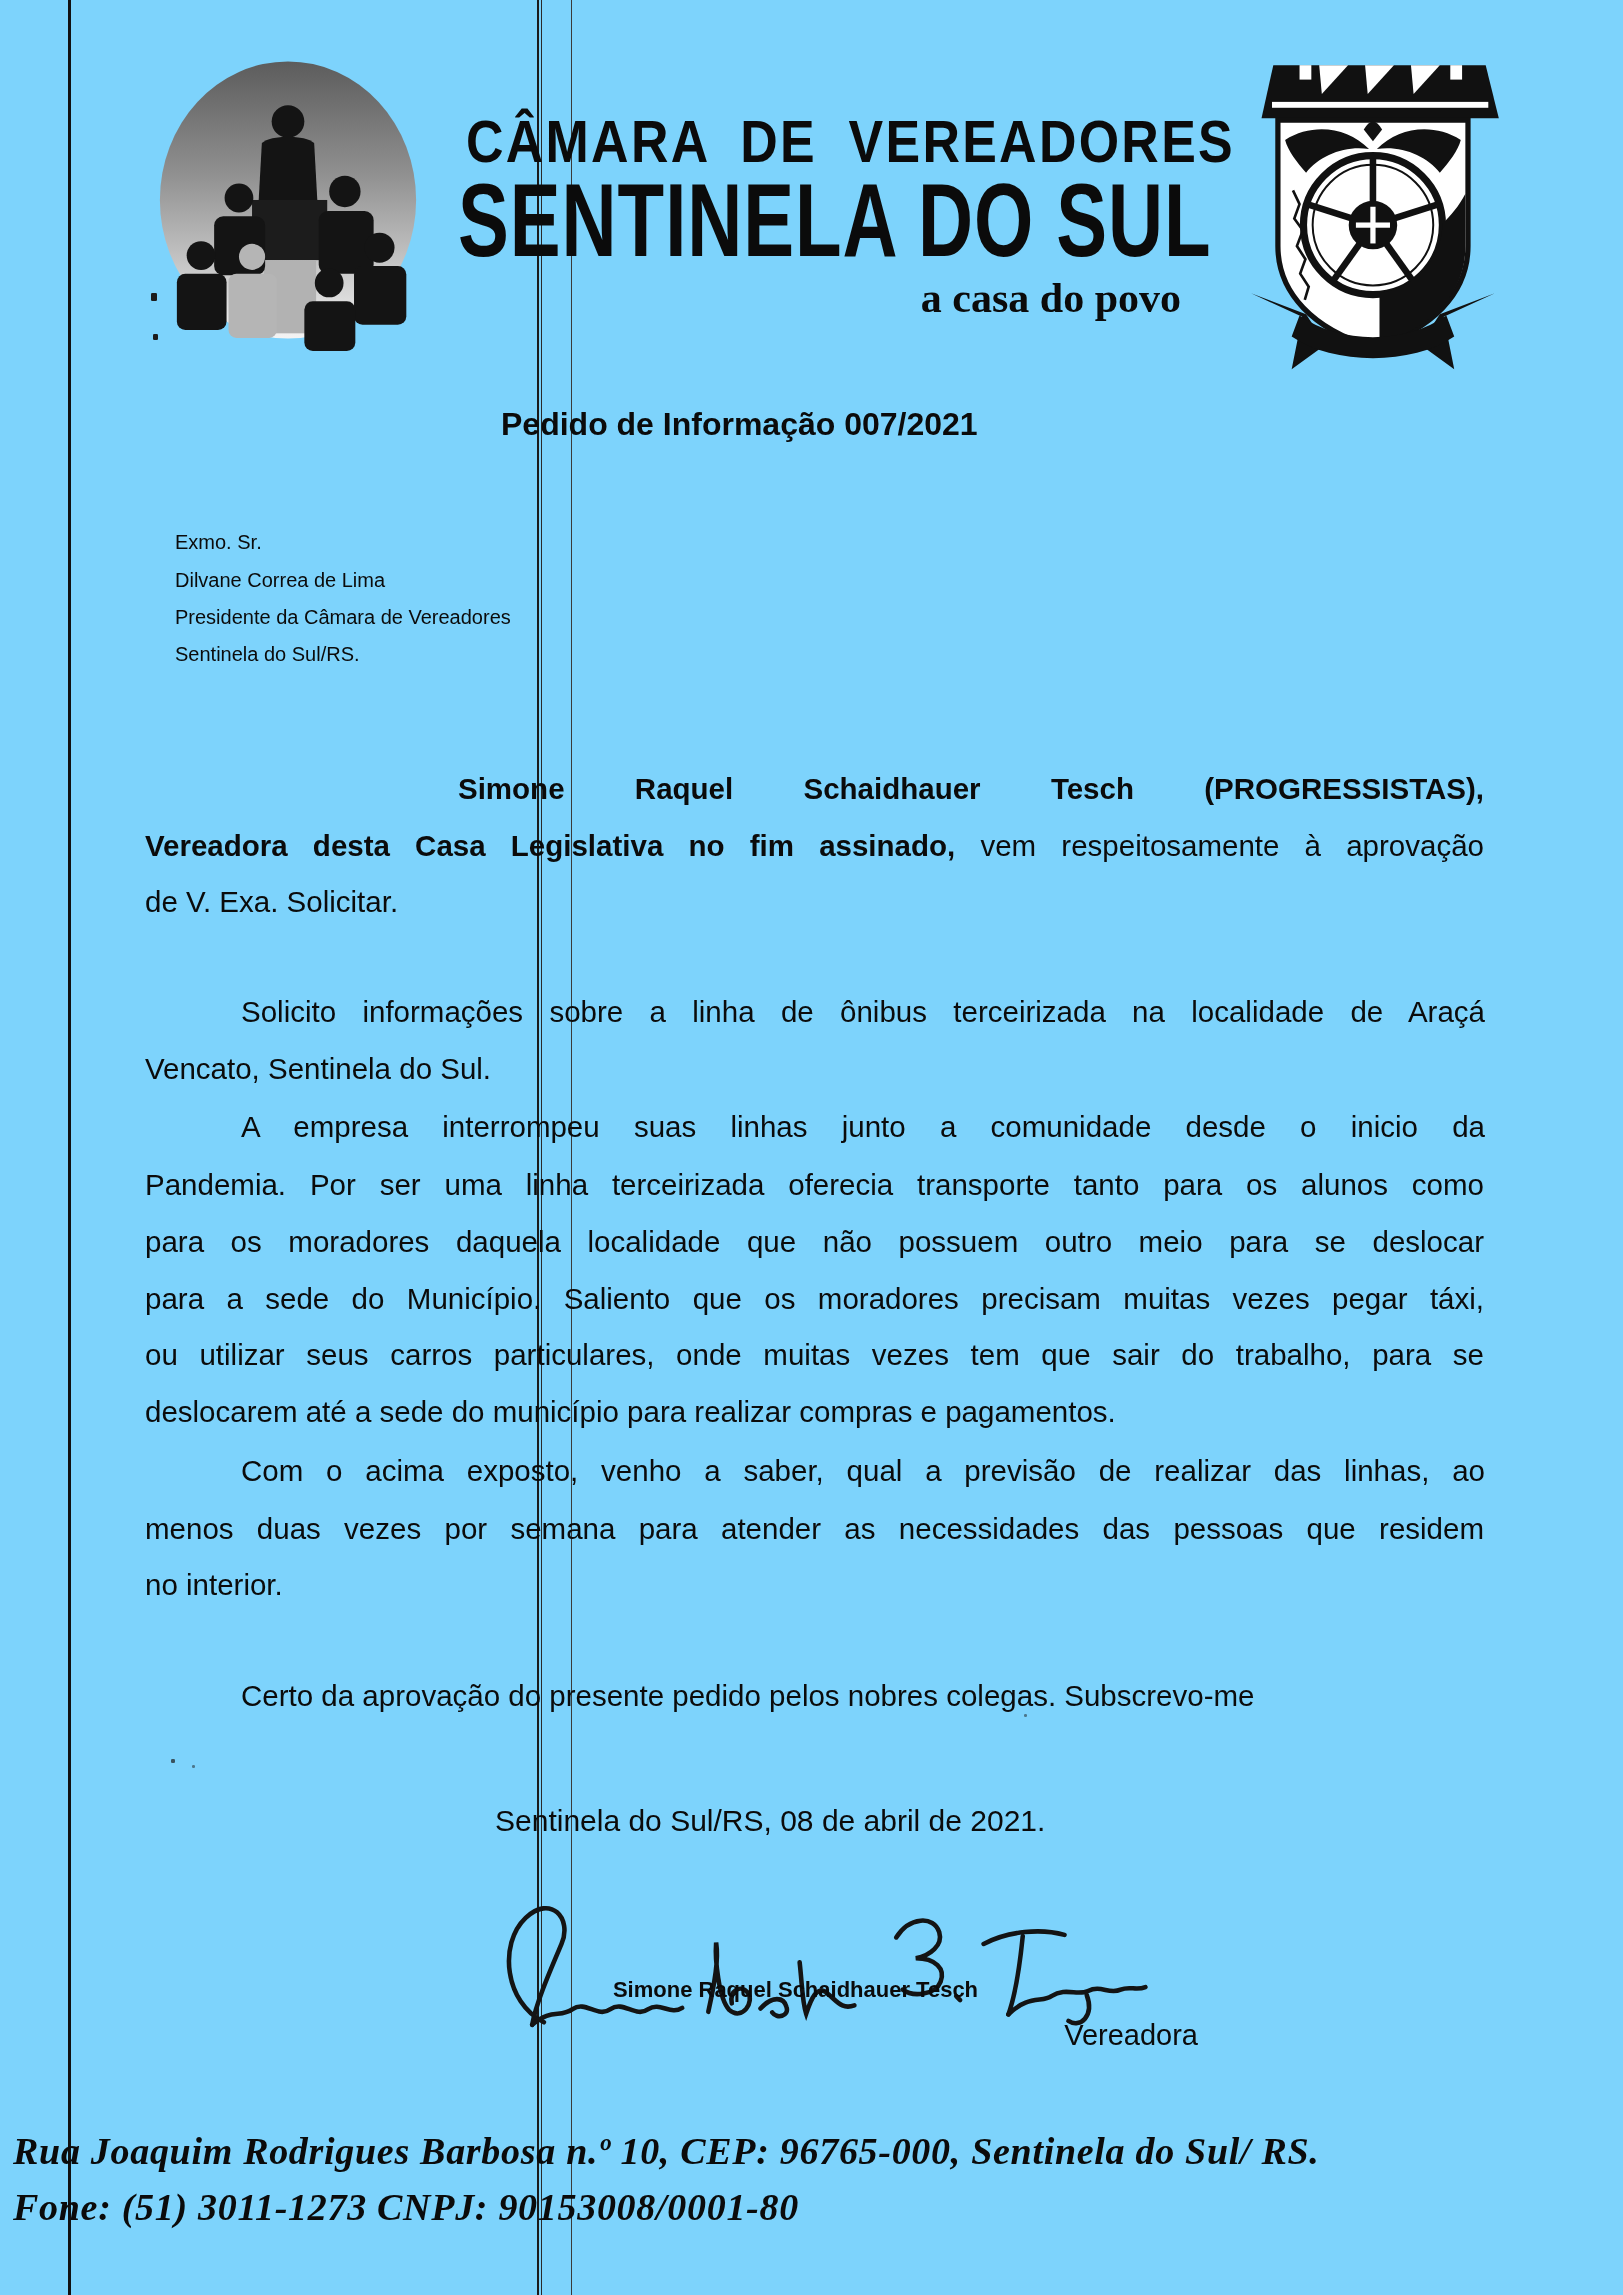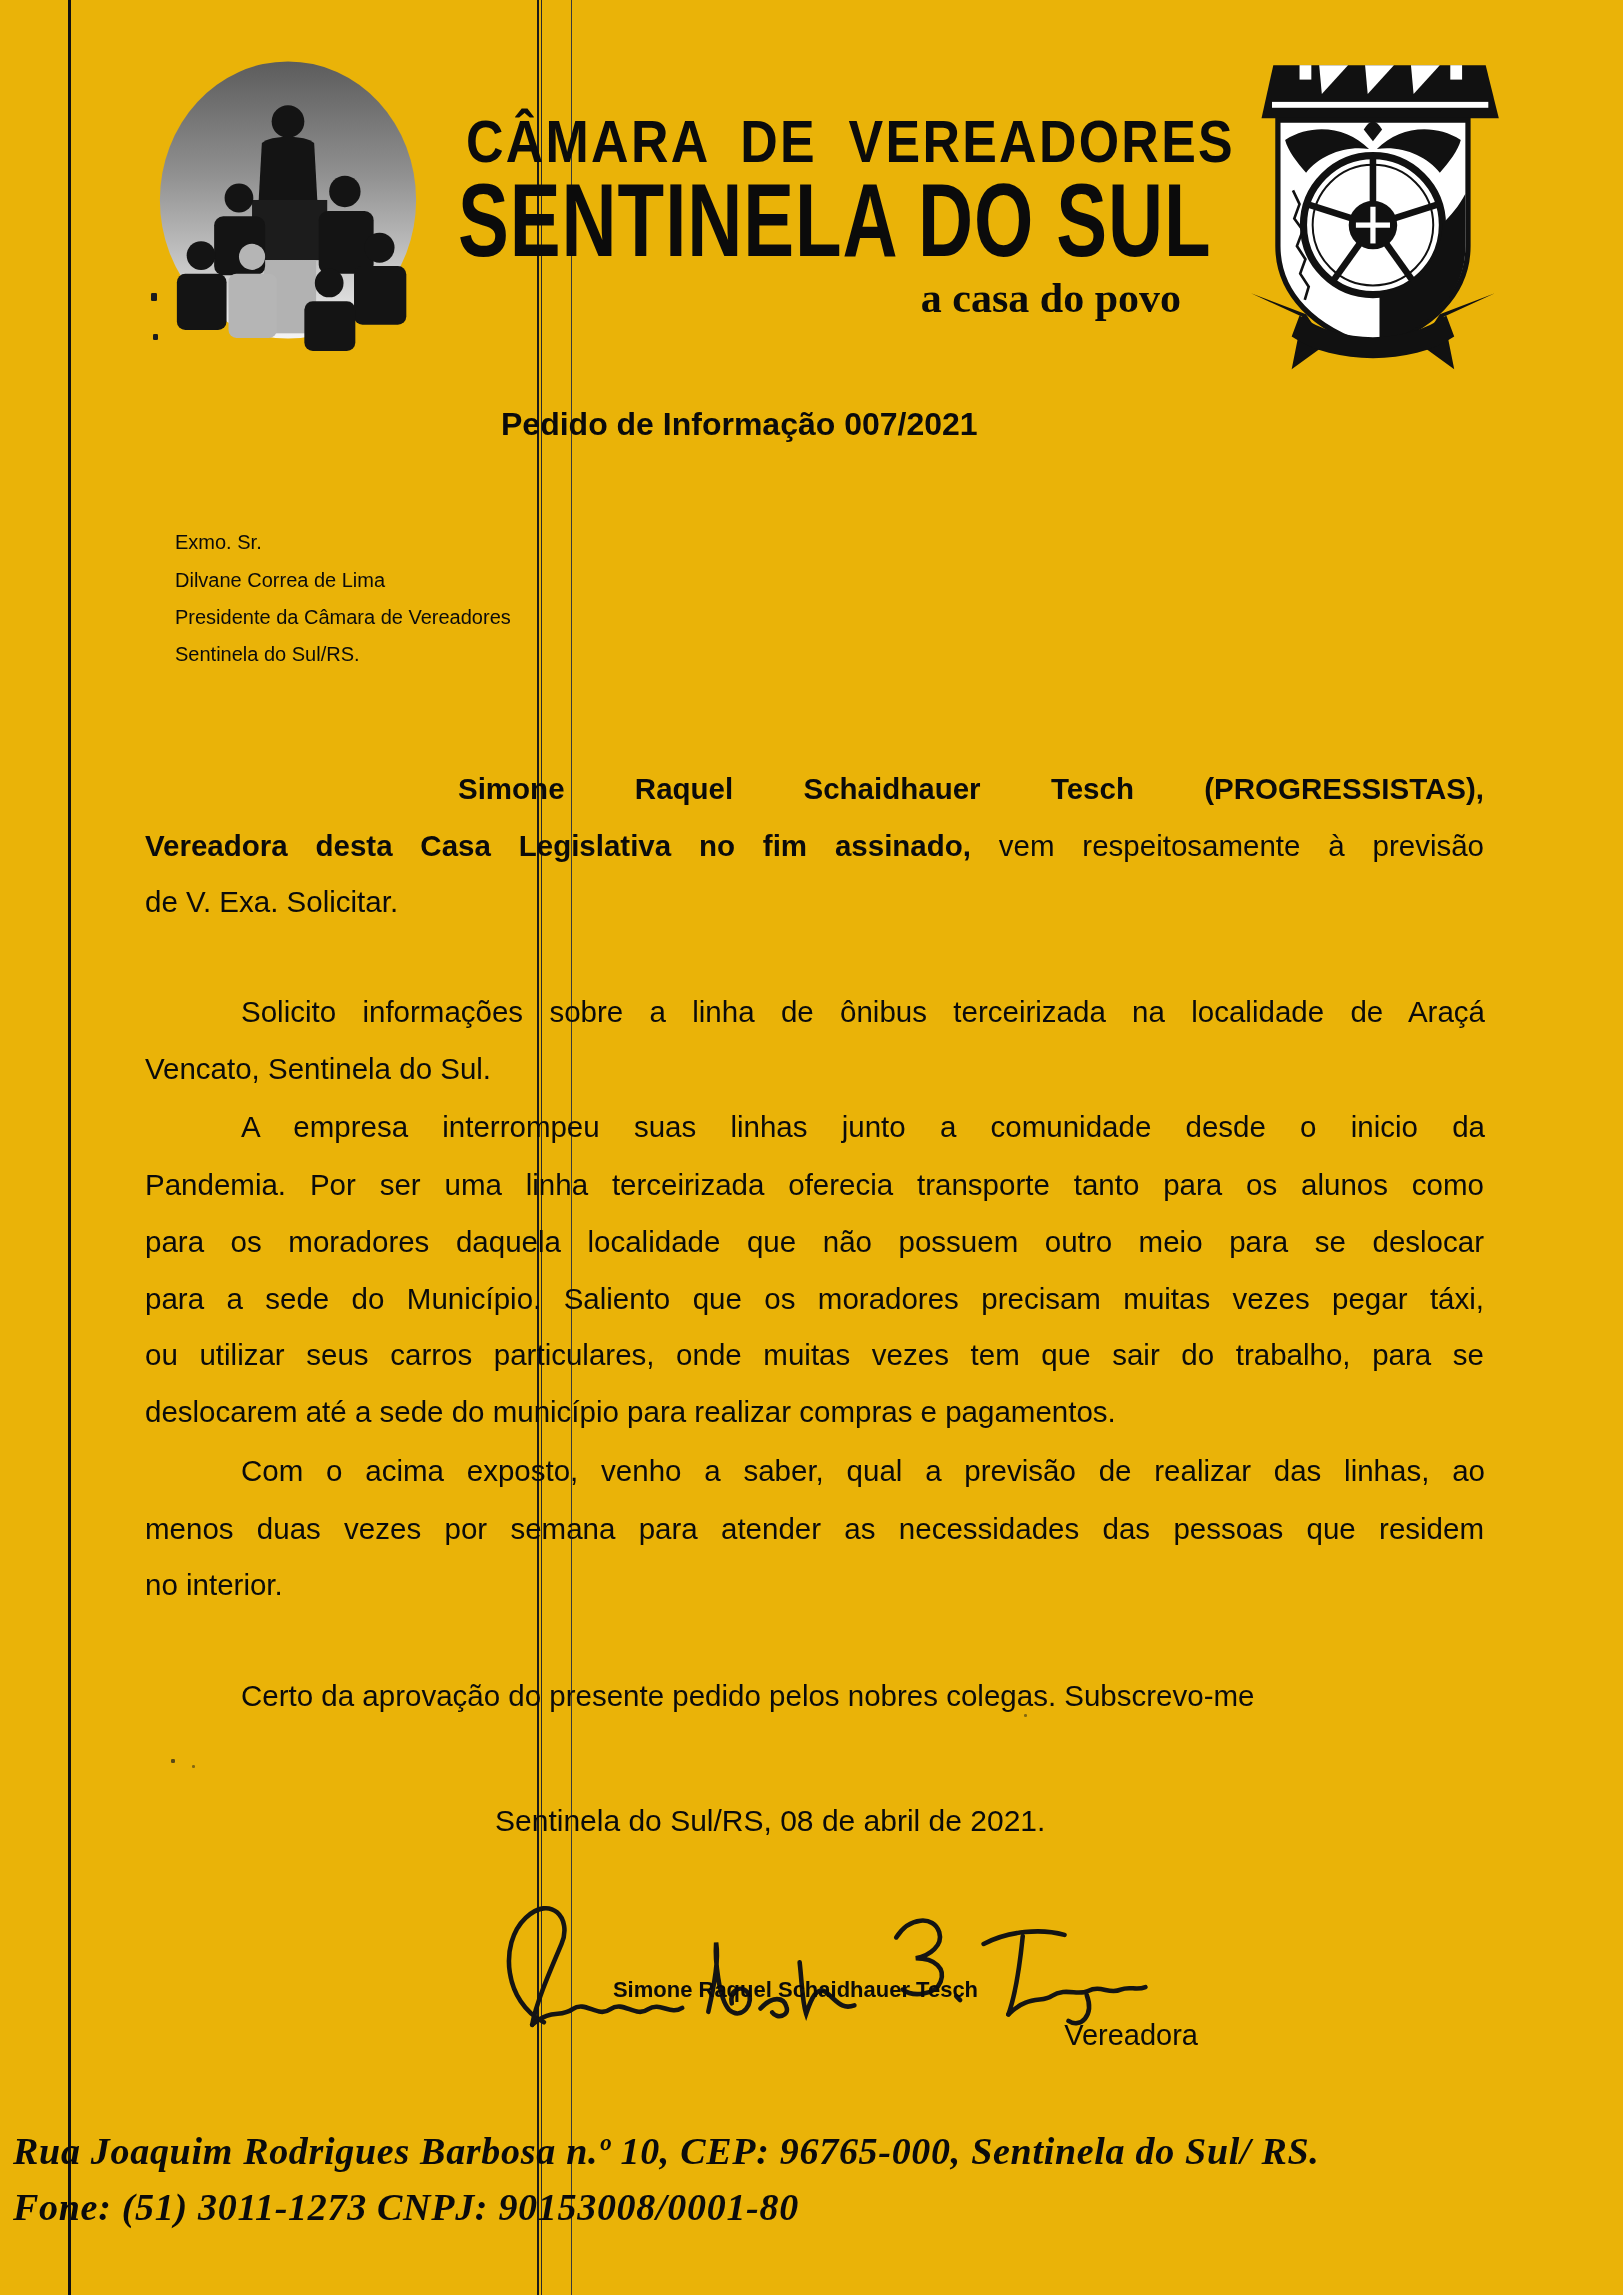--- a/index.html
+++ b/index.html
@@ -1,18 +1,18 @@
 <!DOCTYPE html>
 <html style="font-size:10.5px"><head>
 <meta charset="utf-8">
 <style>
   html,body { margin:0; padding:0; background:#e8e8e8; }
   .page {
     position:relative; width:1623px; height:2295px; margin:0 auto;
-    background:#eab308; overflow:hidden;
+    background:#7dd3fc; overflow:hidden;
     font-family:"Liberation Sans", sans-serif; color:#0b0b0b;
   }
   
   .vline { position:absolute; top:0; height:2295px; background:#111; }
   .vline.left   { left:68px; width:3.3px; }
   .vline.mid-a  { left:537px; width:2px; background:#1a1a1a; }
   .vline.mid-b  { left:541px; width:1.3px; background:#2a2a2a; }
   .vline.mid-c  { left:571px; width:1.3px; background:#3a3a3a; }
   .speck { position:absolute; background:#1c1c1c; border-radius:1.3px; }
 
@@ -151,21 +151,21 @@
   <div class="doc-title">Pedido de Informação 007/2021</div>
 
   <div class="addr" style="top:531px">Exmo. Sr.</div>
   <div class="addr" style="top:569px">Dilvane Correa de Lima</div>
   <div class="addr" style="top:606px">Presidente da Câmara de Vereadores</div>
   <div class="addr" style="top:643px">Sentinela do Sul/RS.</div>
 
   <div class="line just b" style="left:458px;width:1026px;top:759px">Simone Raquel Schaidhauer Tesch (PROGRESSISTAS),</div>
   <div class="line just w-full" style="top:816px">
     <span class="b">Vereadora desta Casa Legislativa no fim assinado,</span>
-    <span>vem respeitosamente à previsão</span>
+    <span>vem respeitosamente à aprovação</span>
   </div>
   <div class="line w-full" style="top:872px">de V. Exa. Solicitar.</div>
 
   <div class="line just w-ind" style="top:982px">Solicito informações sobre a linha de ônibus terceirizada na localidade de Araçá</div>
   <div class="line w-full" style="top:1039px">Vencato, Sentinela do Sul.</div>
 
   <div class="line just w-ind" style="top:1097px">A empresa interrompeu suas linhas junto a comunidade desde o inicio da</div>
   <div class="line just w-full" style="top:1155px">Pandemia. Por ser uma linha terceirizada oferecia transporte tanto para os alunos como</div>
   <div class="line just w-full" style="top:1212px">para os moradores daquela localidade que não possuem outro meio para se deslocar</div>
   <div class="line just w-full" style="top:1269px">para a sede do Município. Saliento que os moradores precisam muitas vezes pegar táxi,</div>

